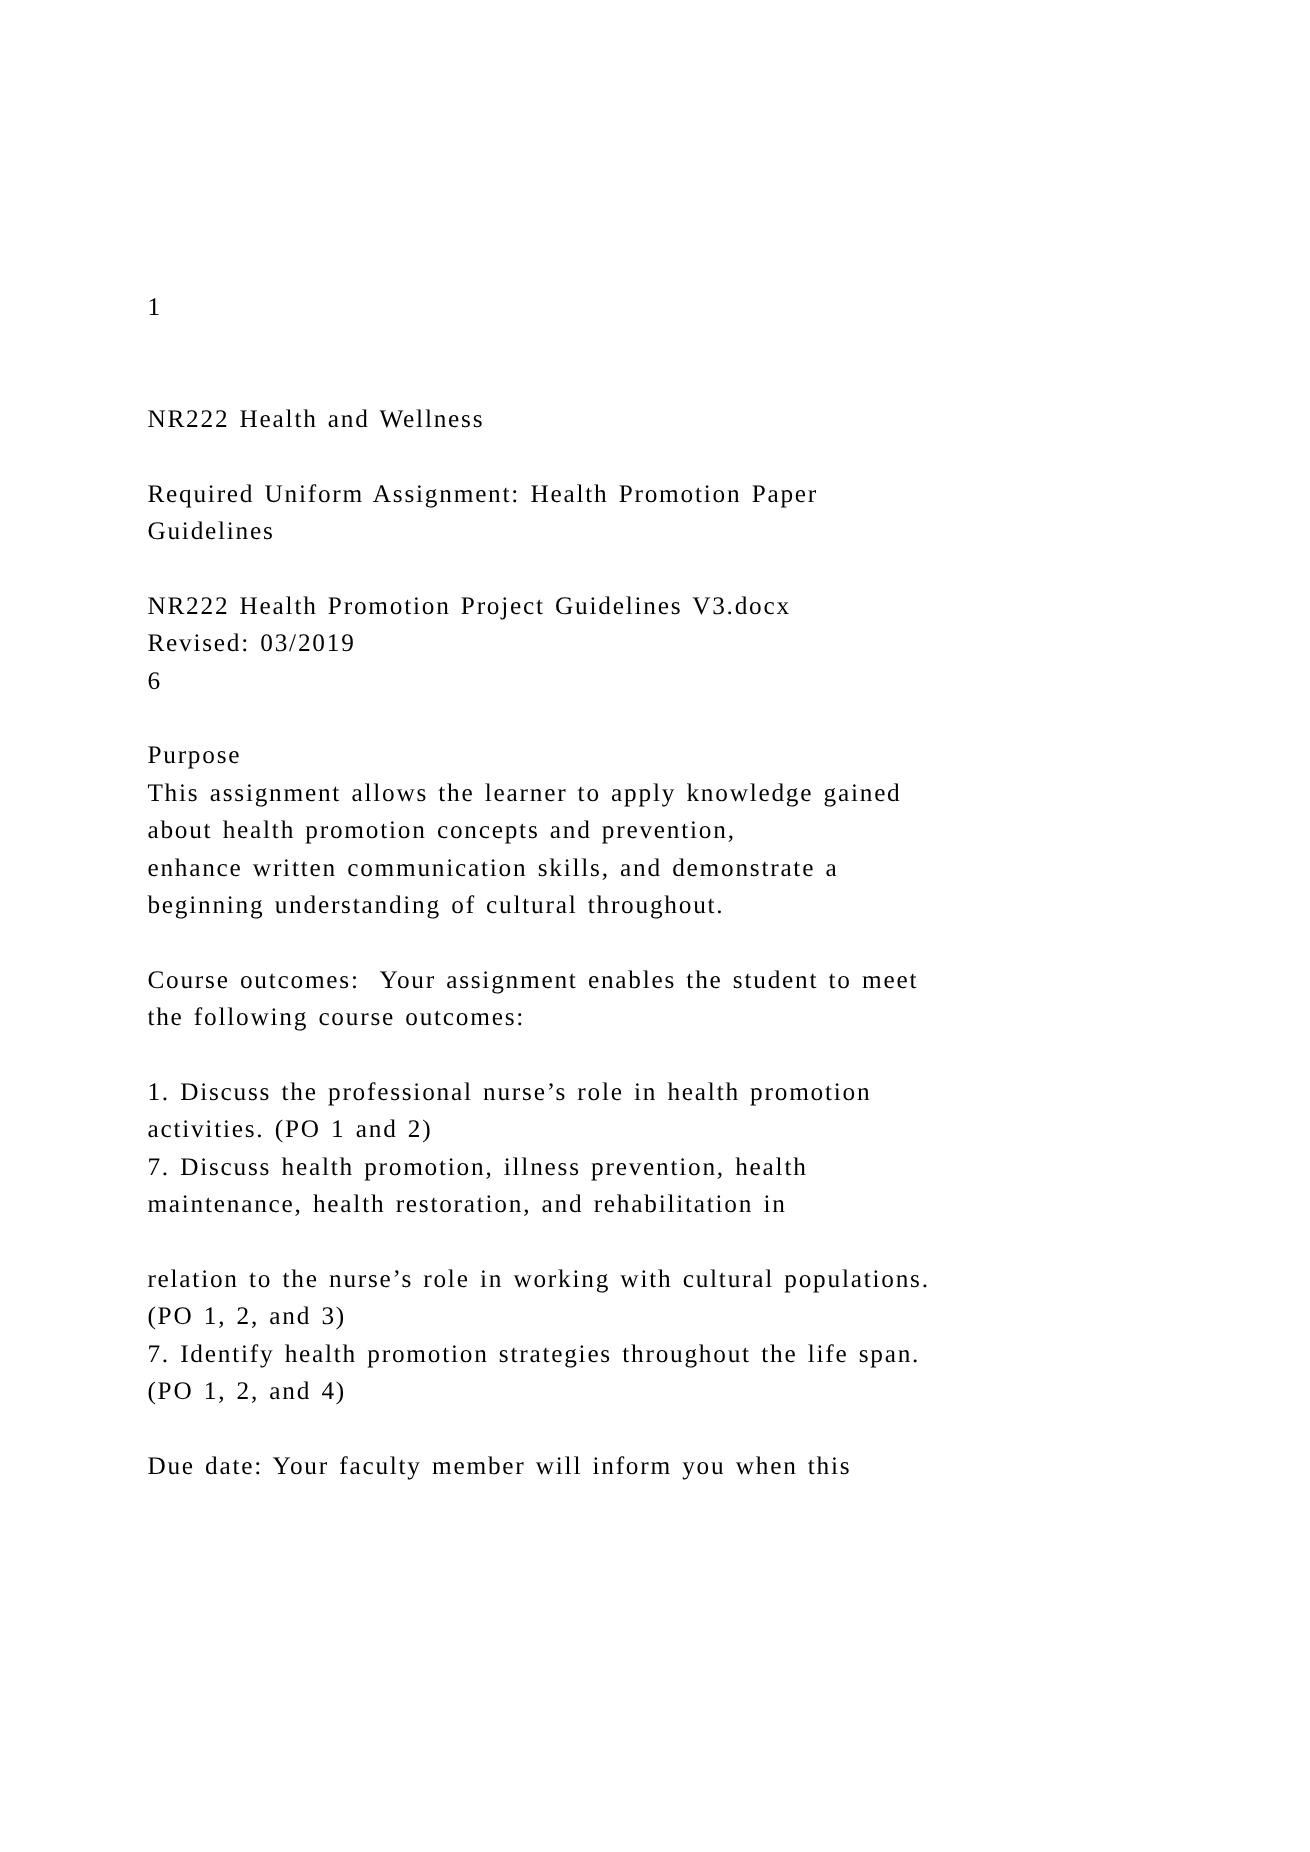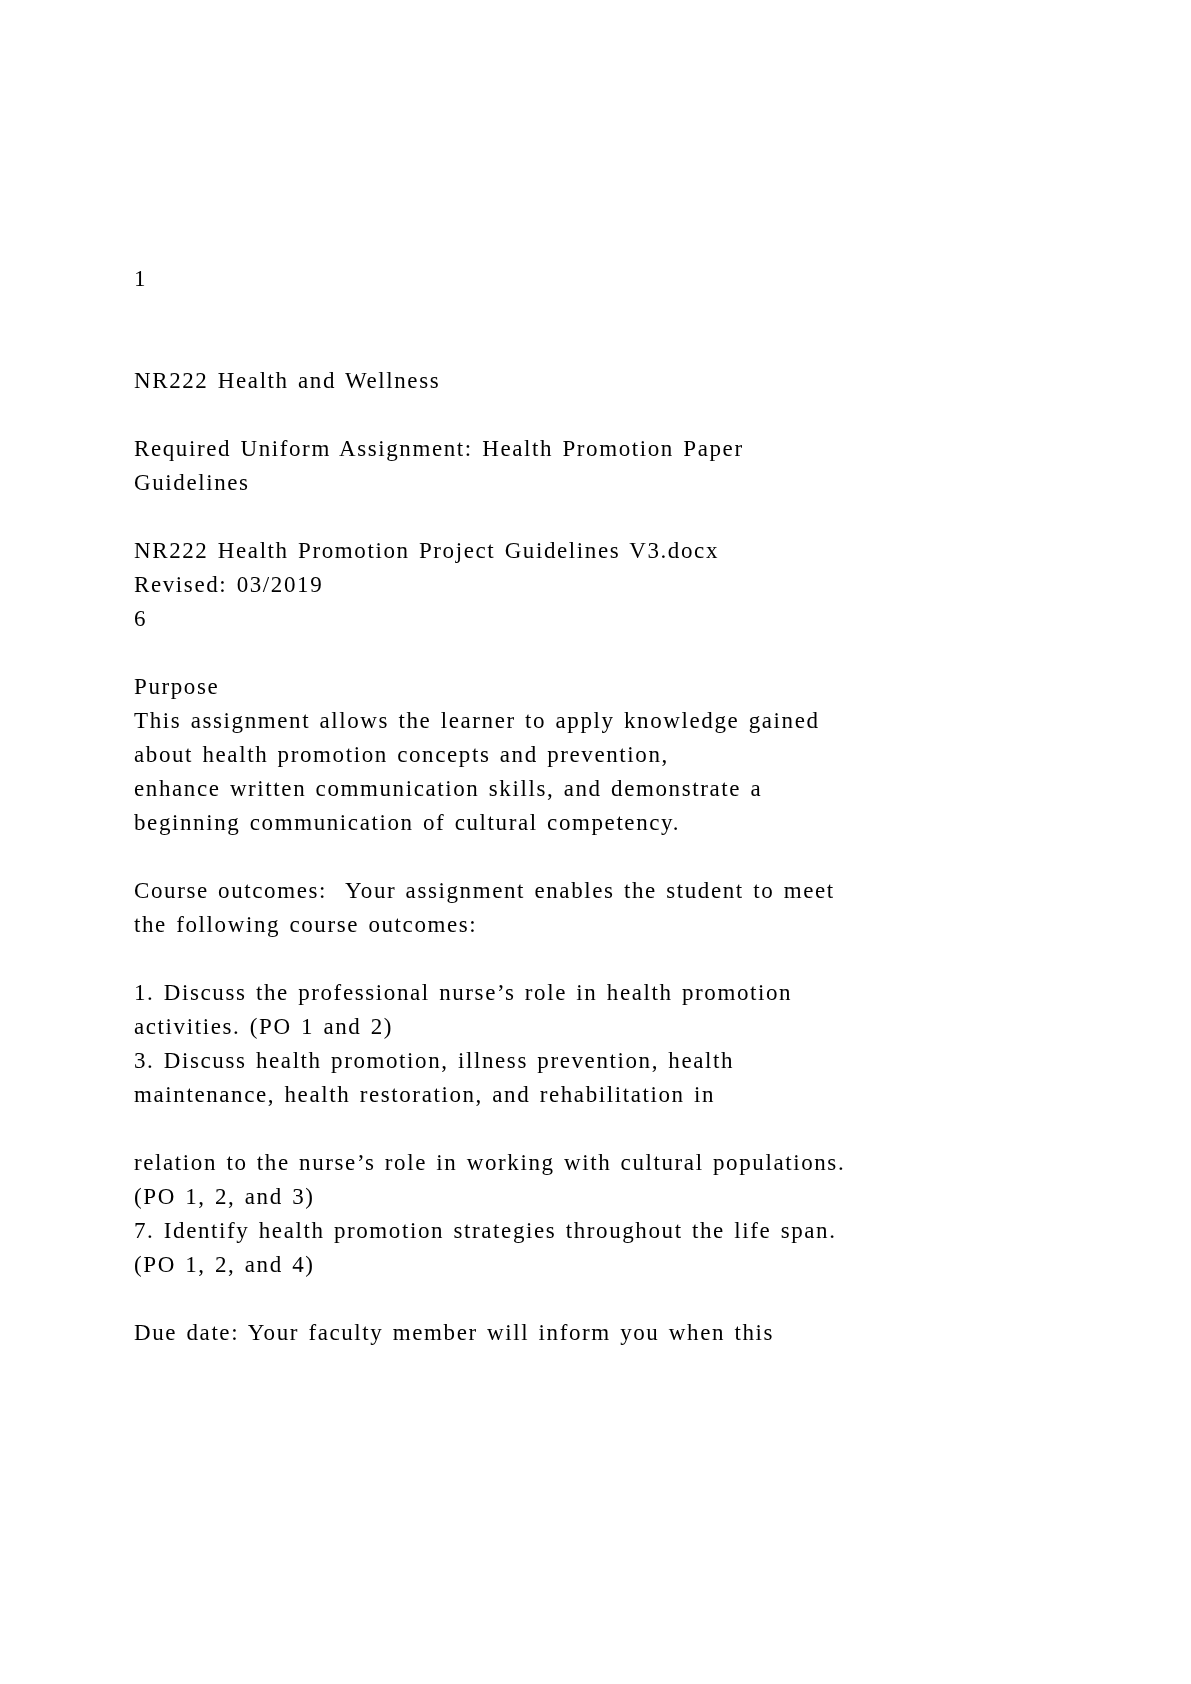--- a/index.html
+++ b/index.html
@@ -55,32 +55,32 @@
     <div class="line">NR222 Health Promotion Project Guidelines V3.docx</div>
     <div class="line">Revised: 03/2019</div>
     <div class="line">6</div>
   </div>
 
   <div class="para">
     <div class="line">Purpose</div>
     <div class="line">This assignment allows the learner to apply knowledge gained</div>
     <div class="line">about health promotion concepts and prevention,</div>
     <div class="line">enhance written communication skills, and demonstrate a</div>
-    <div class="line">beginning communication of cultural competency.</div>
+    <div class="line">beginning understanding of cultural throughout.</div>
   </div>
 
   <div class="para">
     <div class="line">Course outcomes:  Your assignment enables the student to meet</div>
     <div class="line">the following course outcomes:</div>
   </div>
 
   <div class="para">
     <div class="line">1. Discuss the professional nurse’s role in health promotion</div>
     <div class="line">activities. (PO 1 and 2)</div>
-    <div class="line">3. Discuss health promotion, illness prevention, health</div>
+    <div class="line">7. Discuss health promotion, illness prevention, health</div>
     <div class="line">maintenance, health restoration, and rehabilitation in</div>
   </div>
 
   <div class="para">
     <div class="line">relation to the nurse’s role in working with cultural populations.</div>
     <div class="line">(PO 1, 2, and 3)</div>
     <div class="line">7. Identify health promotion strategies throughout the life span.</div>
     <div class="line">(PO 1, 2, and 4)</div>
   </div>
 

